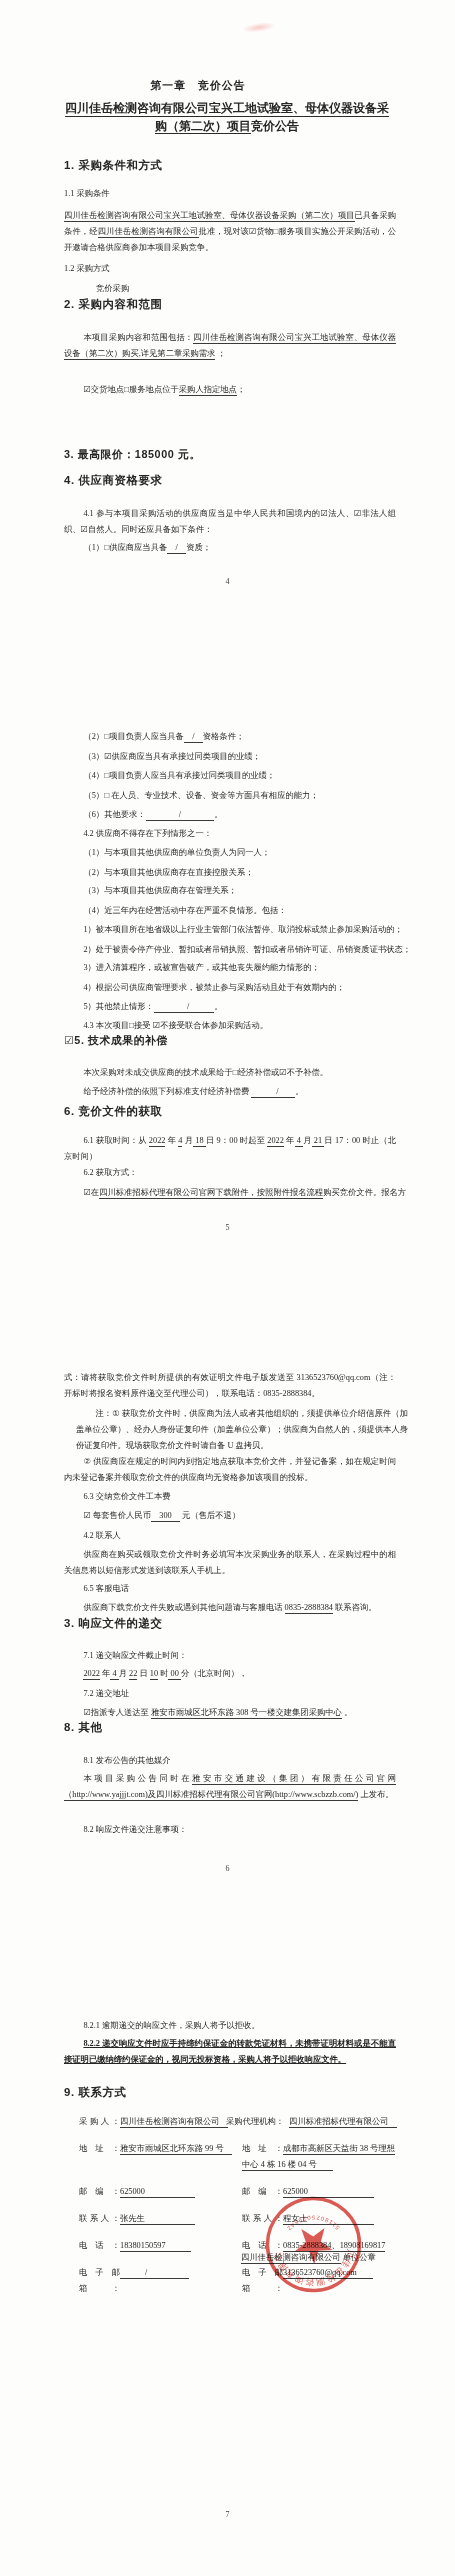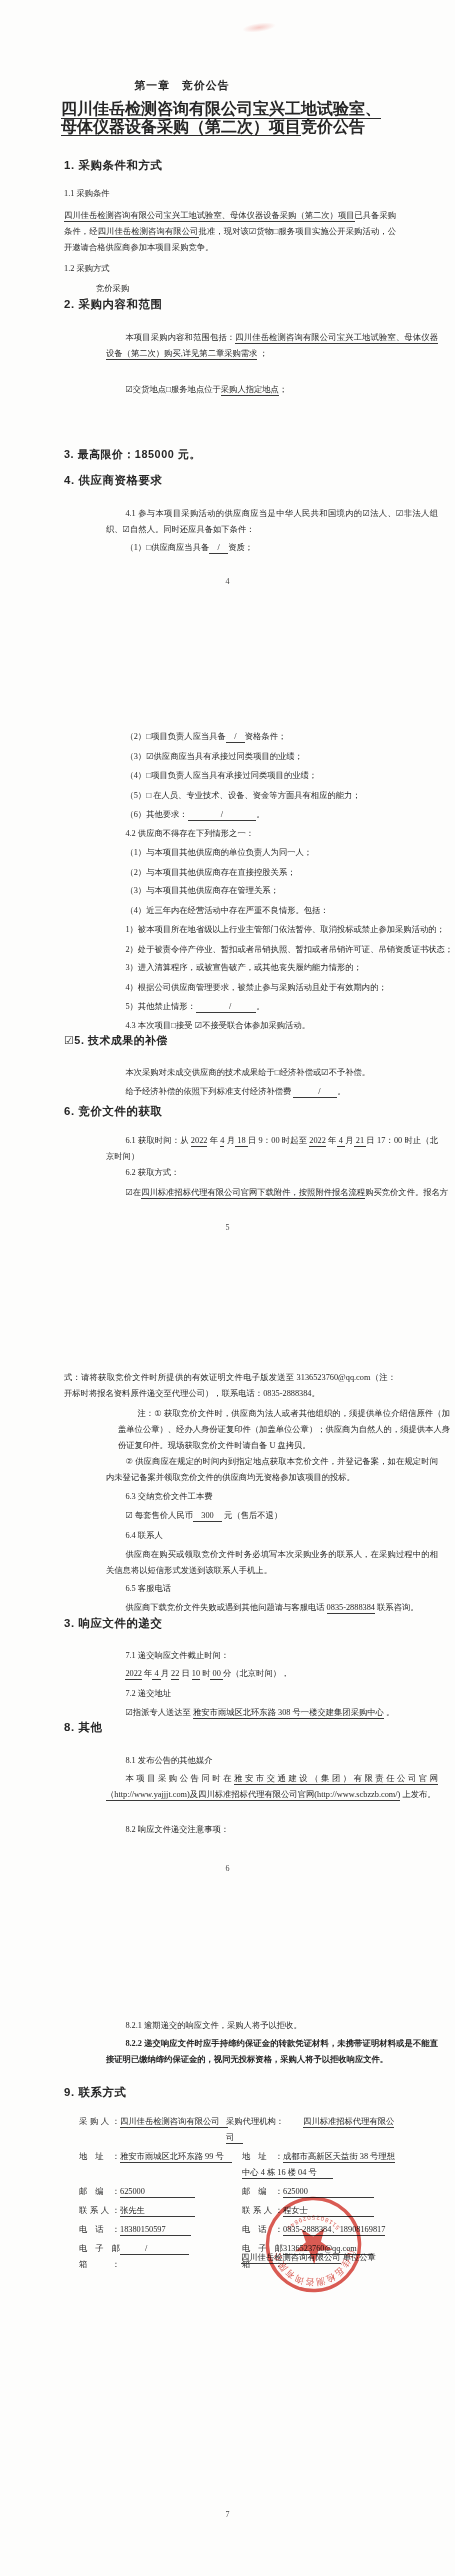--- a/index.html
+++ b/index.html
@@ -2,58 +2,58 @@
 <html style="font-size:9px"><head>
 <meta charset="utf-8">
 <style>
   html,body{margin:0;padding:0;background:#e8e8e8;}
   .page{position:relative;width:455px;height:2576px;margin:0 auto;background:#fdfdfc;
         font-family:"Liberation Serif","DejaVu Serif","DejaVu Sans",serif;color:#262626;
         overflow:hidden;}
   .abs{position:absolute;}
   .t{font-size:8.3px;line-height:16px;}
   .para{width:332px;text-align:justify;overflow-wrap:anywhere;}
-  .ind{text-indent:19.4px;margin-left:42px;}
+  .ind{text-indent:19.4px;}
   .ind3{text-indent:32px;}
   .nw{white-space:nowrap;}
-  .bold{font-weight:bold;}
+  .bold{font-weight:bold;text-decoration:underline;}
   .hsec{font-size:11.4px;font-weight:bold;line-height:15px;
         font-family:"Liberation Sans","DejaVu Sans",sans-serif;letter-spacing:0.6px;}
   .hsub{font-size:10.8px;}
   .chapter{font-size:10.8px;font-weight:bold;text-align:center;letter-spacing:1.1px;}
-  .doctitle{font-size:16px;font-weight:bold;line-height:17.6px;}
+  .doctitle{font-size:12px;font-weight:bold;text-align:center;line-height:17.6px;}
   .doctitle .u{border-bottom:1.1px solid #2b2b2b;}
   .u{border-bottom:0.6px solid #3a3a3a;padding-bottom:0.6px;}
   .pageno{width:455px;left:0;text-align:center;font-size:8px;color:#444;}
   
-  .contact{display:flex;flex-direction:column;gap:3px;font-size:8.3px;line-height:16px;}
+  .contact{display:flex;flex-direction:column;gap:11px;font-size:8.3px;line-height:16px;}
   .crow{display:flex;}
   .crow .cell{flex:0 0 147px;}
   .crow .cell.r{flex:1;}
   .crow .cell.r.pad{padding-left:16px;}
   .clabel{display:inline-block;width:41px;text-align:justify;text-align-last:justify;
           vertical-align:top;}
-  .clabel.wide{width:auto;text-align-last:auto;margin-right:19px;}
+  .clabel.wide{width:auto;text-align-last:auto;margin-right:5px;}
   .uv{border-bottom:0.6px solid #3a3a3a;padding-bottom:0.6px;}
   
   .stamp{width:99px;height:99px;transform:rotate(178deg);opacity:.88;
          mix-blend-mode:multiply;pointer-events:none;}
   .stamp svg{display:block;}
   .sealtxt{font-family:"Liberation Sans","DejaVu Sans",sans-serif;}
   .smudge{width:34px;height:9px;transform:rotate(-8deg);pointer-events:none;
           background:radial-gradient(ellipse at center,rgba(228,90,78,.30),rgba(228,90,78,0) 70%);}
 </style>
 </head>
 <body>
 
 <div class="page">
 
   <div class="abs smudge" style="top:23px;left:242px"></div>
 
-  <div class="abs chapter" style="top:79px;left:0;width:364px">第一章　竞价公告</div>
+  <div class="abs chapter" style="top:79px;left:16px;width:364px">第一章　竞价公告</div>
   <div class="abs doctitle" style="top:100px;left:61px;width:332px"><span class="u">四川佳岳检测咨询有限公司宝兴工地试验室、母体仪器设备采购（第二次）项目</span><span>竞价公告</span></div>
 
   <div class="abs hsec" style="top:158px;left:64px">1. 采购条件和方式</div>
   <div class="abs t" style="top:186px;left:64px">1.1 采购条件</div>
   <div class="abs t para" style="top:208px;left:64px"><span class="u">四川佳岳检测咨询有限公司宝兴工地试验室、母体仪器设备采购（第二次）项目</span><span>已具备采购条件，经</span><span class="u">四川佳岳检测咨询有限公司</span><span>批准，现对该☑货物□服务项目实施公开采购活动，公开邀请合格供应商参加本项目采购竞争。</span></div>
   <div class="abs t" style="top:261px;left:64px">1.2 采购方式</div>
   <div class="abs t ind3" style="top:281px;left:64px">竞价采购</div>
 
   <div class="abs hsec" style="top:297px;left:64px">2. 采购内容和范围</div>
   <div class="abs t para ind" style="top:330px;left:64px"><span>本项目采购内容和范围包括：</span><span class="u">四川佳岳检测咨询有限公司宝兴工地试验室、母体仪器设备（第二次）购买,详见第二章采购需求</span><span> ；</span></div>
@@ -92,21 +92,21 @@
   <div class="abs t ind" style="top:1165px;left:64px">6.2 获取方式：</div>
   <div class="abs t ind nw" style="top:1185px;left:64px"><span>☑在</span><span class="u">四川标准招标代理有限公司官网下载附件，按照附件报名流程</span><span>购买竞价文件。报名方</span></div>
 
   <div class="abs t pageno" style="top:1220px">5</div>
 
   <div class="abs t para" style="top:1370px;left:64px">式：请将获取竞价文件时所提供的有效证明文件电子版发送至 3136523760@qq.com（注：开标时将报名资料原件递交至代理公司），联系电话：0835-2888384。</div>
   <div class="abs t para ind" style="top:1406px;left:76px">注：① 获取竞价文件时，供应商为法人或者其他组织的，须提供单位介绍信原件（加盖单位公章）、经办人身份证复印件（加盖单位公章）；供应商为自然人的，须提供本人身份证复印件。现场获取竞价文件时请自备 U 盘拷贝。</div>
   <div class="abs t para ind" style="top:1454px;left:64px">② 供应商应在规定的时间内到指定地点获取本竞价文件，并登记备案，如在规定时间内未登记备案并领取竞价文件的供应商均无资格参加该项目的投标。</div>
   <div class="abs t ind" style="top:1489px;left:64px">6.3 交纳竞价文件工本费</div>
   <div class="abs t ind" style="top:1508px;left:64px"><span>☑ 每套售价人民币</span><span class="u">　300　</span><span> 元（售后不退）</span></div>
-  <div class="abs t ind" style="top:1528px;left:64px">6.4 联系人</div>
+  <div class="abs t ind" style="top:1528px;left:64px">4.2 联系人</div>
   <div class="abs t para ind" style="top:1547px;left:64px">供应商在购买或领取竞价文件时务必填写本次采购业务的联系人，在采购过程中的相关信息将以短信形式发送到该联系人手机上。</div>
   <div class="abs t ind" style="top:1581px;left:64px">6.5 客服电话</div>
   <div class="abs t para ind" style="top:1600px;left:64px"><span>供应商下载竞价文件失败或遇到其他问题请与客服电话 </span><span class="u">0835-2888384</span><span> 联系咨询。</span></div>
 
   <div class="abs hsec" style="top:1616px;left:64px">3. 响应文件的递交</div>
   <div class="abs t ind" style="top:1648px;left:64px">7.1 递交响应文件截止时间：</div>
   <div class="abs t ind" style="top:1666px;left:64px"><span class="u">2022</span><span> 年</span><span class="u"> 4 </span><span>月 </span><span class="u">22</span><span> 日 </span><span class="u">10</span><span> 时</span><span class="u"> 00 </span><span>分（北京时间），</span></div>
   <div class="abs t ind" style="top:1686px;left:64px">7.2 递交地址</div>
   <div class="abs t ind nw" style="top:1705px;left:64px"><span>☑指派专人送达至 </span><span class="u">雅安市雨城区北环东路 308 号一楼交建集团采购中心</span><span> 。</span></div>
 

